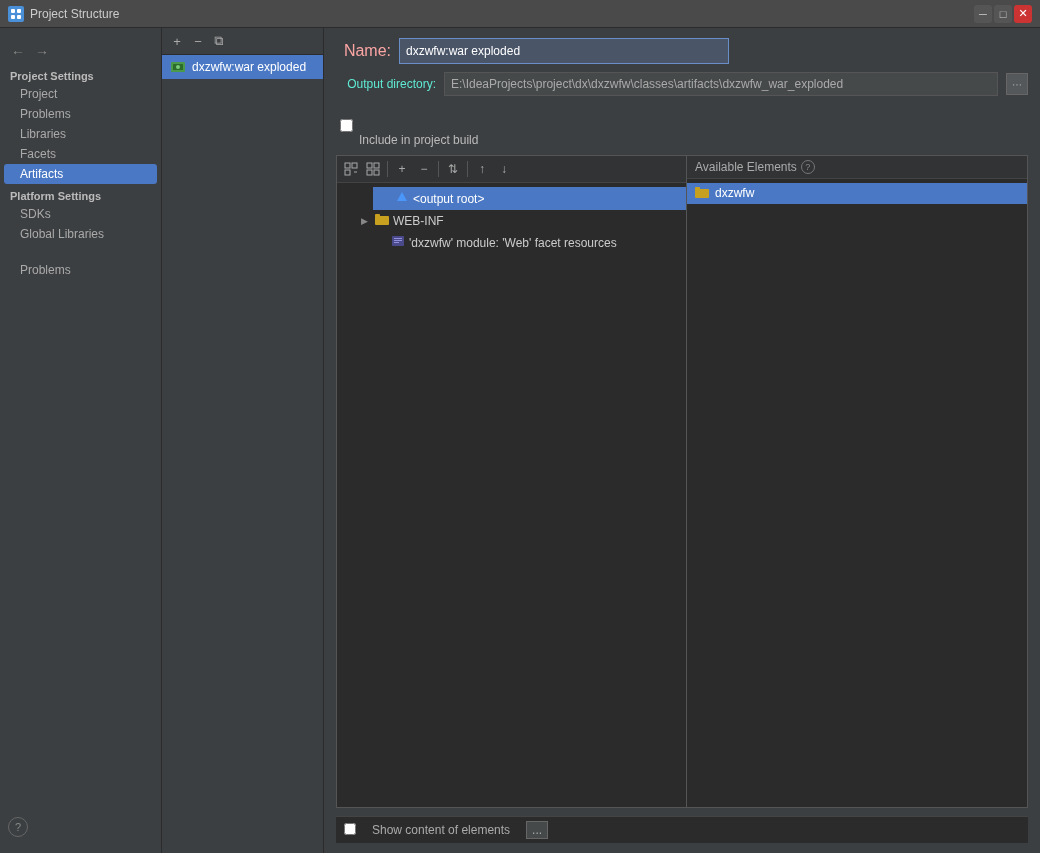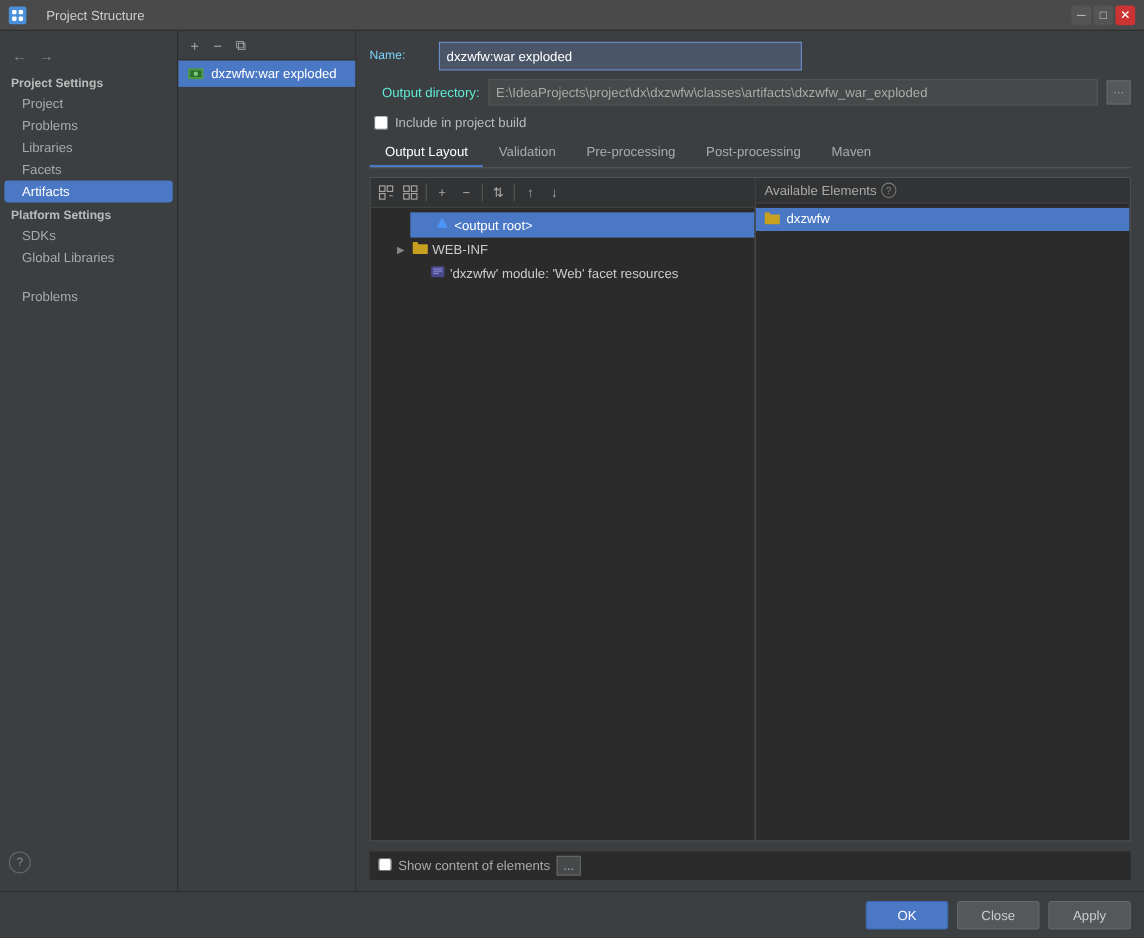--- a/index.html
+++ b/index.html
@@ -14,21 +14,21 @@
     }
 
     
     .title-bar {
       background: #4a4a4a;
       height: 28px;
       display: flex;
       align-items: center;
       padding: 0 8px;
       border-bottom: 1px solid #2b2b2b;
-      gap: 18px;
+      gap: 6px;
     }
     .title-bar-icon {
       width: 16px;
       height: 16px;
       background: #4a90d9;
       border-radius: 2px;
       display: flex; align-items: center; justify-content: center;
       font-size: 10px; color: white; font-weight: bold;
     }
     .title-bar-text {
@@ -179,24 +179,24 @@
       padding: 10px 12px;
       gap: 8px;
     }
 
     .field-row {
       display: flex;
       align-items: center;
       gap: 8px;
     }
     .field-label {
-      color: #7dd3fc;
+      color: #fca5a5;
       min-width: 55px;
-      text-align: left;
-      font-size: 11px;
+      text-align: right;
+      font-size: 16px;
     }
     .field-input {
       flex: 1;
       height: 26px;
       background: #4a5568;
       border: 1px solid #6a8ec8;
       color: #ffffff;
       padding: 2px 6px;
       font-size: 12px;
       outline: none;
@@ -257,20 +257,21 @@
       gap: 6px;
       padding-left: 4px;
     }
     .include-check-row input[type=checkbox] {
       width: 13px; height: 13px;
       accent-color: #4a78c4;
     }
     .include-label {
       font-size: 12px;
       color: #bbbbbb;
+      margin-top: 29px;
     }
 
     
     .tabs-bar {
       display: flex;
       border-bottom: 1px solid #555;
       gap: 0;
     }
     .tab {
       padding: 5px 14px;
@@ -394,21 +395,21 @@
       background: #4a78c4;
       color: white;
     }
     .element-icon { font-size: 12px; }
 
     
     .layout-bottom {
       display: flex;
       align-items: center;
       padding: 4px 8px;
-      gap: 6px;
+      gap: 16px;
       border-top: 1px solid #444;
       background: #2b2b2b;
     }
     .show-content-check input[type=checkbox] {
       width: 12px; height: 12px;
     }
     .show-content-label {
       font-size: 12px;
       color: #aaaaaa;
     }
@@ -534,27 +535,20 @@
             <span class="dir-label">Output directory:</span>
             <input class="dir-input field-input-readonly" type="text" value="E:\IdeaProjects\project\dx\dxzwfw\classes\artifacts\dxzwfw_war_exploded" style="">
             <button class="dir-browse-btn">⋯</button>
           </div>
 
           <div class="include-check-row">
             <input type="checkbox" id="include-build" style="">
             <label class="include-label" for="include-build">Include in project build</label>
           </div>
 
-          <div class="tabs-bar">
-            <div class="tab active">Output Layout</div>
-            <div class="tab">Validation</div>
-            <div class="tab">Pre-processing</div>
-            <div class="tab">Post-processing</div>
-            <div class="tab">Maven</div>
-          </div>
 
           <div class="layout-panel">
 
             <div class="tree-area">
               <div class="tree-toolbar">
                 <button class="tree-btn" title="Expand All">
                   <svg width="14" height="14" viewBox="0 0 14 14" fill="none">
                     <rect x="1" y="1" width="5" height="5" stroke="#aaa" stroke-width="1" fill="none"></rect>
                     <rect x="8" y="1" width="5" height="5" stroke="#aaa" stroke-width="1" fill="none"></rect>
                     <rect x="1" y="8" width="5" height="5" stroke="#aaa" stroke-width="1" fill="none"></rect>
@@ -641,18 +635,13 @@
             </div>
             <label class="show-content-label" for="show-content">Show content of elements</label>
             <button class="dots-btn">...</button>
           </div>
 
         </div>
       </div>
     </div>
   </div>
 
-  <div class="footer">
-    <button class="footer-btn primary">OK</button>
-    <button class="footer-btn">Close</button>
-    <button class="footer-btn">Apply</button>
-  </div>
 </div>
 
 </body></html>

